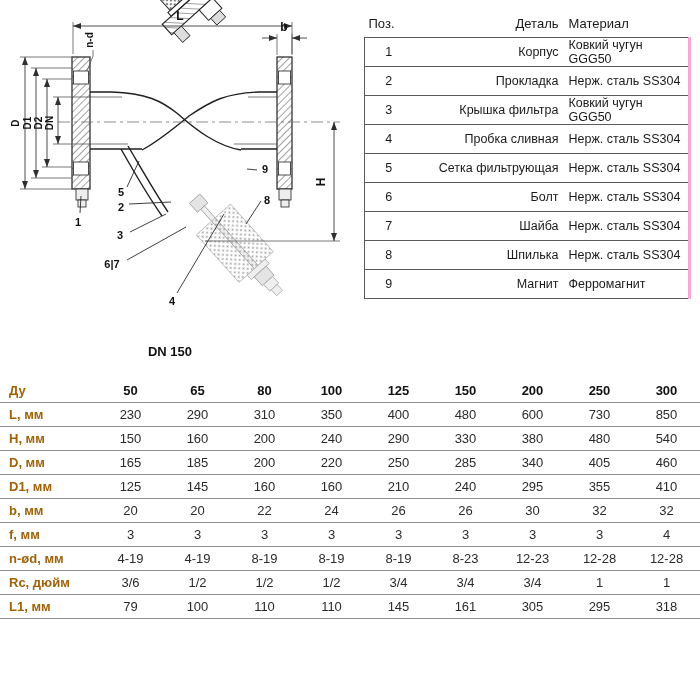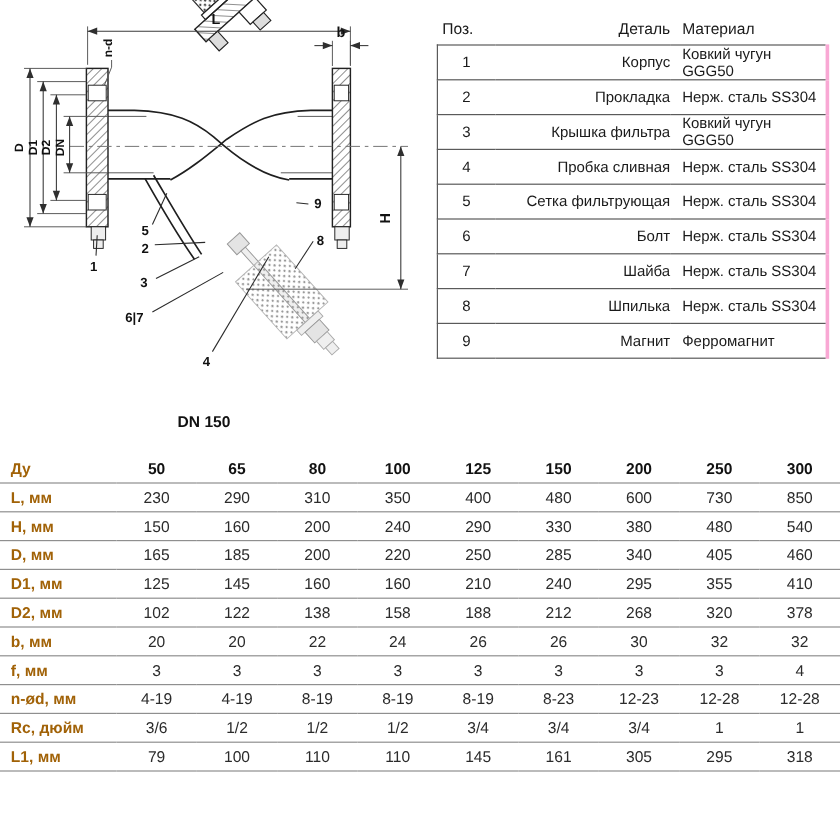--- a/index.html
+++ b/index.html
@@ -345,32 +345,20 @@
             <td class="val">145</td>
             <td class="val">160</td>
             <td class="val">160</td>
             <td class="val">210</td>
             <td class="val">240</td>
             <td class="val">295</td>
             <td class="val">355</td>
             <td class="val">410</td>
           </tr>
 
-          <tr>
-            <td class="lbl">D2, мм</td>
-            <td class="val">102</td>
-            <td class="val">122</td>
-            <td class="val">138</td>
-            <td class="val">158</td>
-            <td class="val">188</td>
-            <td class="val">212</td>
-            <td class="val">268</td>
-            <td class="val">320</td>
-            <td class="val">378</td>
-          </tr>
 
           <tr>
             <td class="lbl">b, мм</td>
             <td class="val">20</td>
             <td class="val">20</td>
             <td class="val">22</td>
             <td class="val">24</td>
             <td class="val">26</td>
             <td class="val">26</td>
             <td class="val">30</td>

